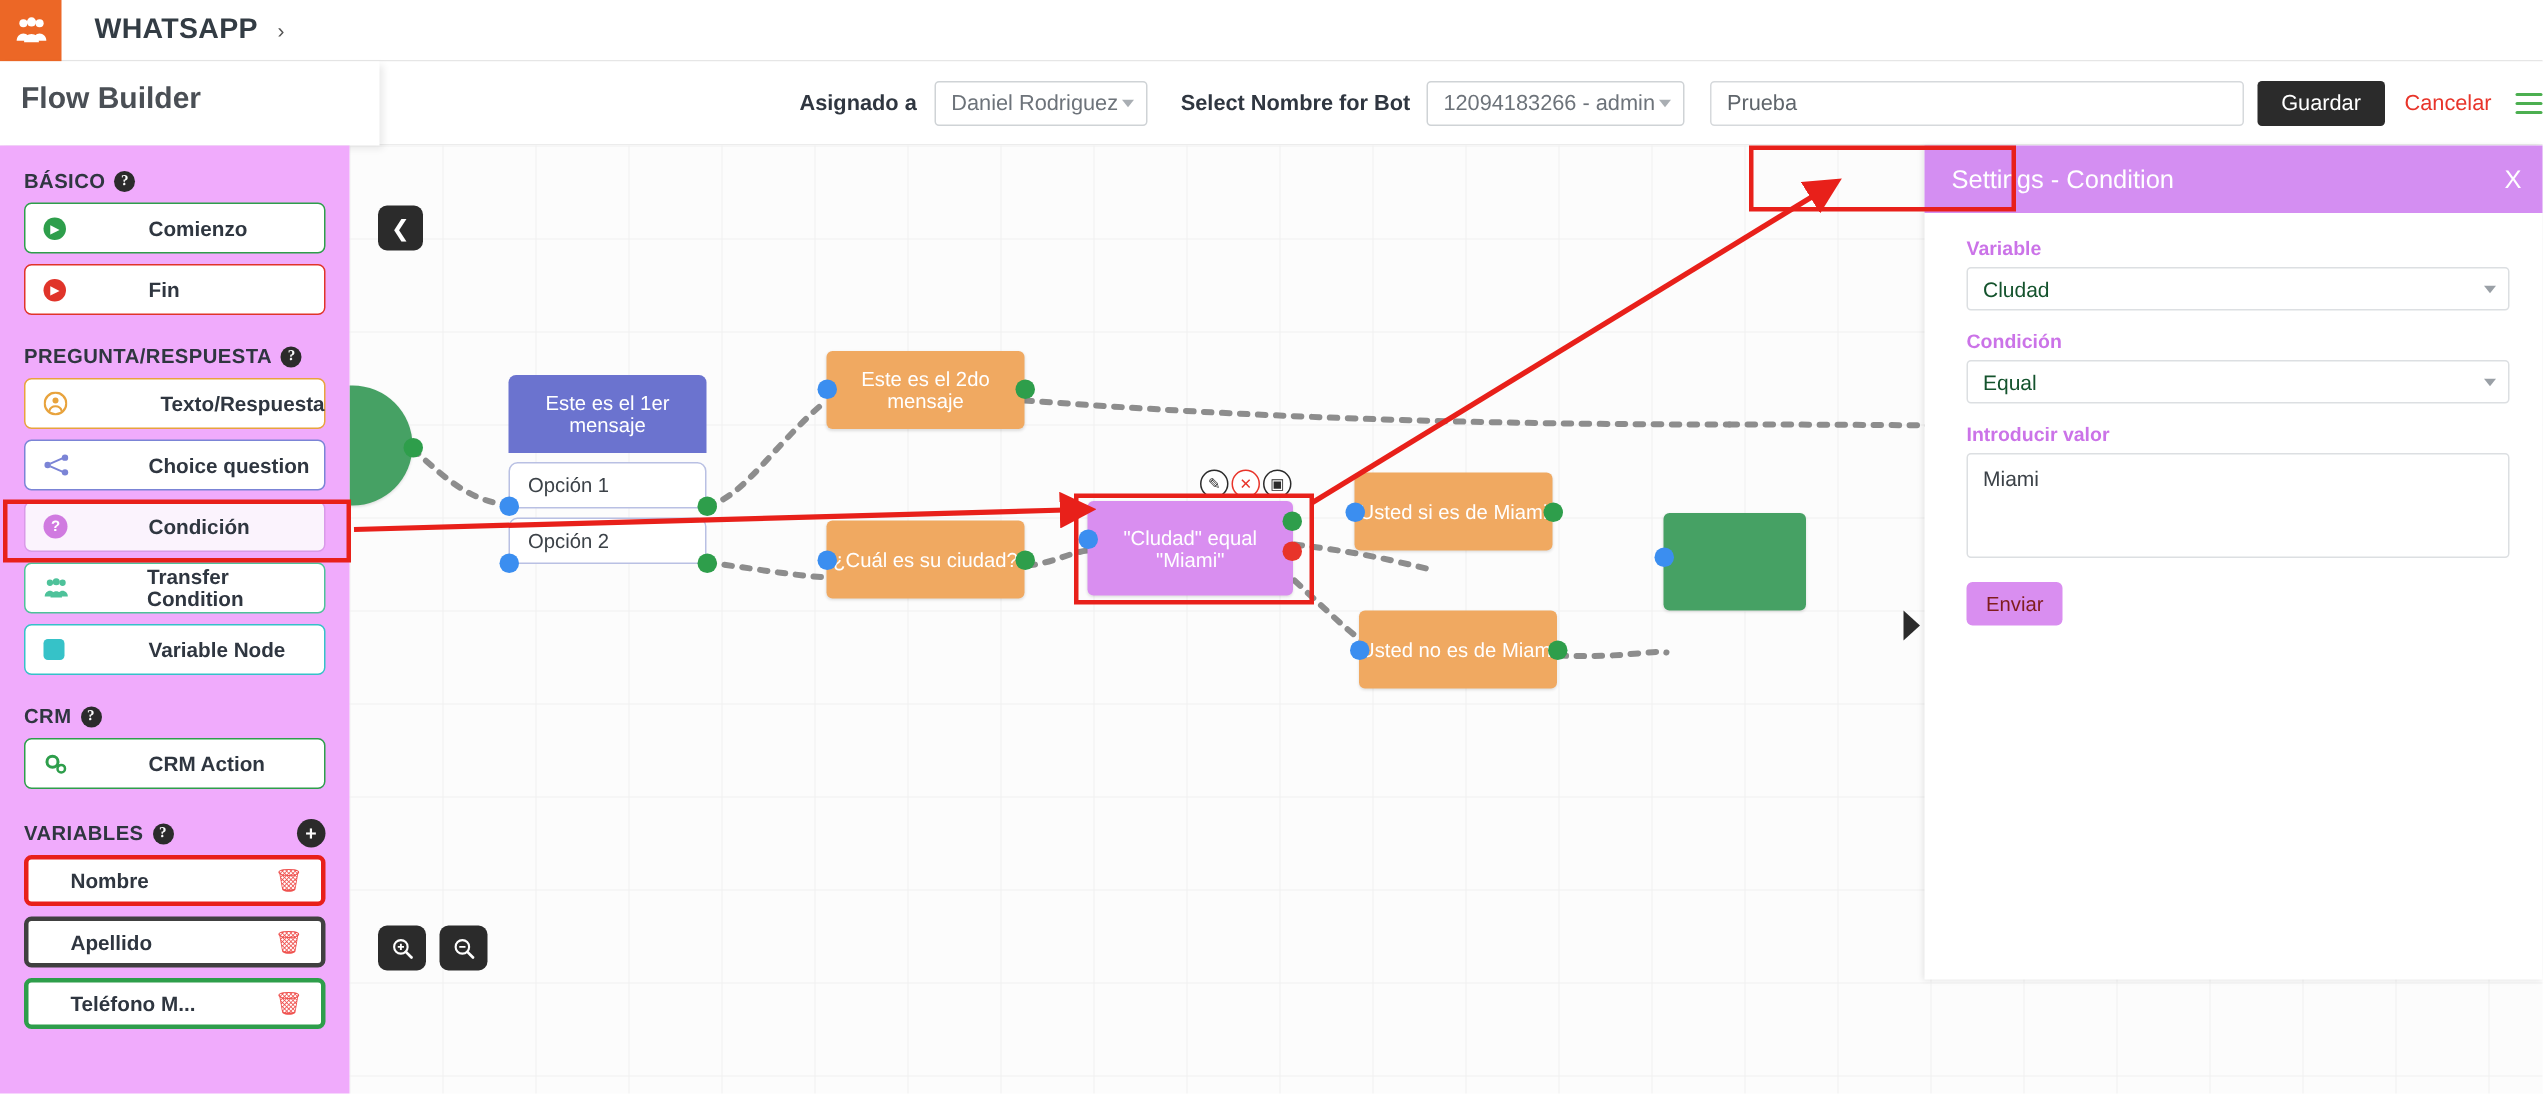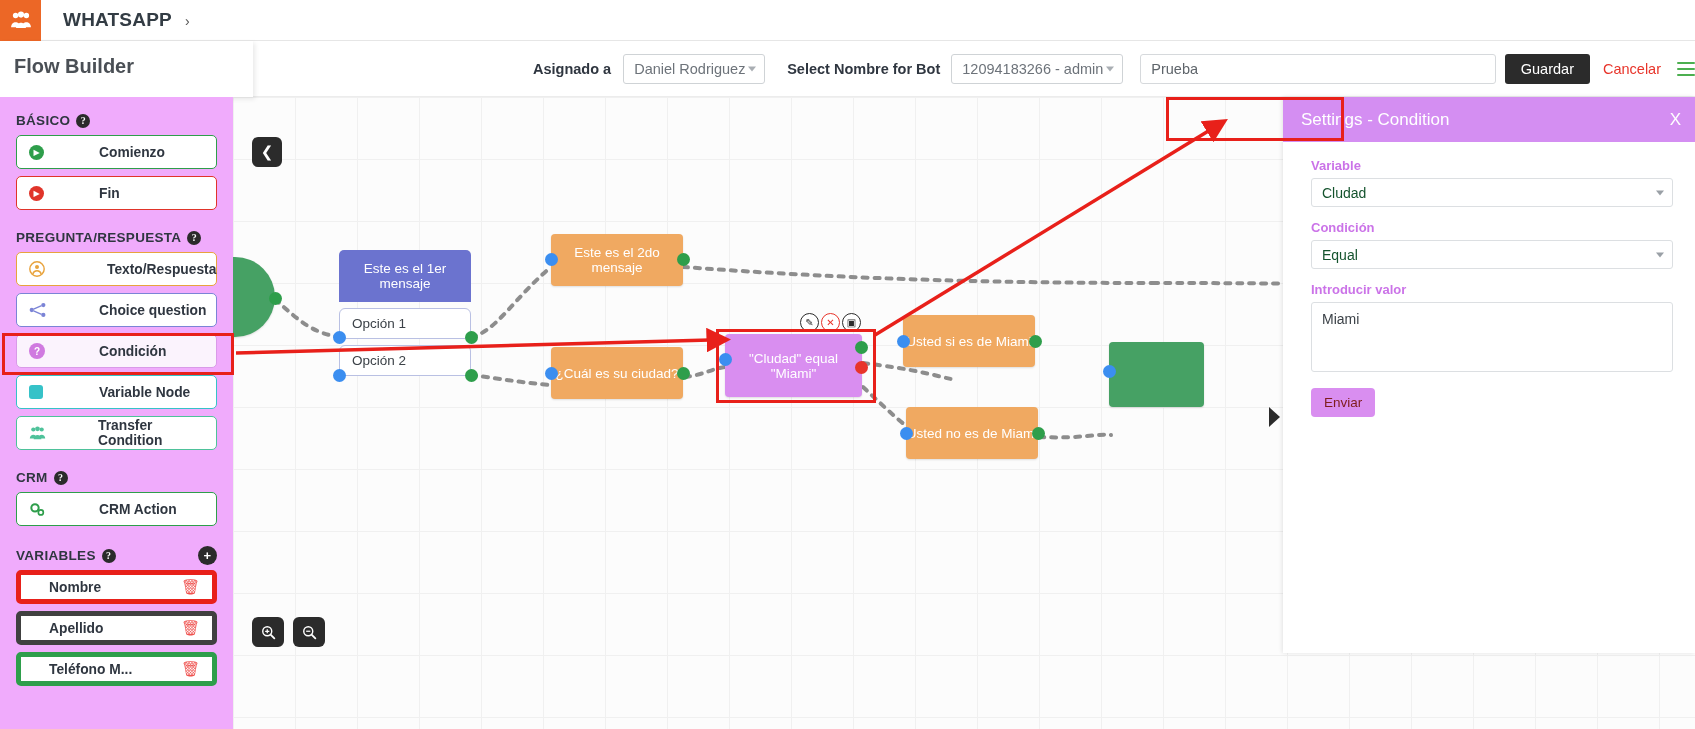--- a/index.html
+++ b/index.html
@@ -110,21 +110,21 @@
   .it-cond     { border-color:#d99ae8; background:#fbf3fd; }
   .it-transfer { border-color:#4ec29a; }
   .it-varnode  { border-color:#36c2c8; }
   .it-crm      { border-color:#2e9e4b; }
 
   .dot-ic { width:15px; height:15px; border-radius:50%; display:inline-flex;
             align-items:center; justify-content:center; color:#fff; font-size:8px;}
 
   .var-item {
     position: relative; margin: 7px 16px; height: 34px;
-    border: 5px solid #404040; border-radius: 5px; background: #fff;
+    border: 3px solid #404040; border-radius: 5px; background: #fff;
     display: flex; align-items: center; justify-content: space-between;
     padding: 0 12px 0 28px; font-size: 14px; color: #2f3640; cursor: pointer;
   }
   .var-item .lbl { font-weight: bold; font-size: 13.8px; }
   .trash { color: #ef5350; font-size: 15px; cursor:pointer; }
   .add-var {
     position:absolute; right: 16px; width: 19px; height: 19px; border-radius: 50%;
     background:#2b2b2b; color:#fff; font-size: 13px; line-height:19px; text-align:center;
     cursor:pointer; font-weight:bold;
   }
@@ -325,38 +325,38 @@
         </svg>
     </span>
     <span class="lbl">Choice question</span>
   </div>
   <div class="sb-item it-cond">
     <span class="ic">
       <span class="dot-ic" style="background:#d07ae0; width:16px;height:16px;font-size:10px;font-weight:bold;">?</span>
     </span>
     <span class="lbl">Condición</span>
   </div>
-  <div class="sb-item it-varnode">
-    <span class="ic">
-      <span style="display:inline-block;width:14px;height:14px;background:#36c2c8;border-radius:3px;"></span>
-    </span>
-    <span class="lbl">Variable Node</span>
-  </div>
   <div class="sb-item it-transfer">
     <span class="ic">
       <svg width="17" height="14" viewBox="0 0 24 20" fill="#4ec29a">
           <circle cx="6" cy="5" r="3"></circle>
           <circle cx="18" cy="5" r="3"></circle>
           <circle cx="12" cy="4" r="3.4"></circle>
           <path d="M1 18c0-3.2 2.4-5.4 5-5.4s5 2.2 5 5.4z"></path>
           <path d="M13 18c0-3.2 2.4-5.4 5-5.4s5 2.2 5 5.4z"></path>
           <path d="M6.5 19c0-3.6 2.6-6 5.5-6s5.5 2.4 5.5 6z"></path>
         </svg>
     </span>
     <span class="lbl">Transfer Condition</span>
+  </div>
+  <div class="sb-item it-varnode">
+    <span class="ic">
+      <span style="display:inline-block;width:14px;height:14px;background:#36c2c8;border-radius:3px;"></span>
+    </span>
+    <span class="lbl">Variable Node</span>
   </div>
 
   <div class="sb-group" style="margin-top:20px;">
     <span>CRM</span>
     <span class="help-dot">?</span>
   </div>
   <div class="sb-item it-crm">
     <span class="ic">
       <svg width="17" height="15" viewBox="0 0 20 18" fill="#2e9e4b">
           <circle cx="7" cy="7" r="4.4" fill="none" stroke="#2e9e4b" stroke-width="2.4"></circle>

